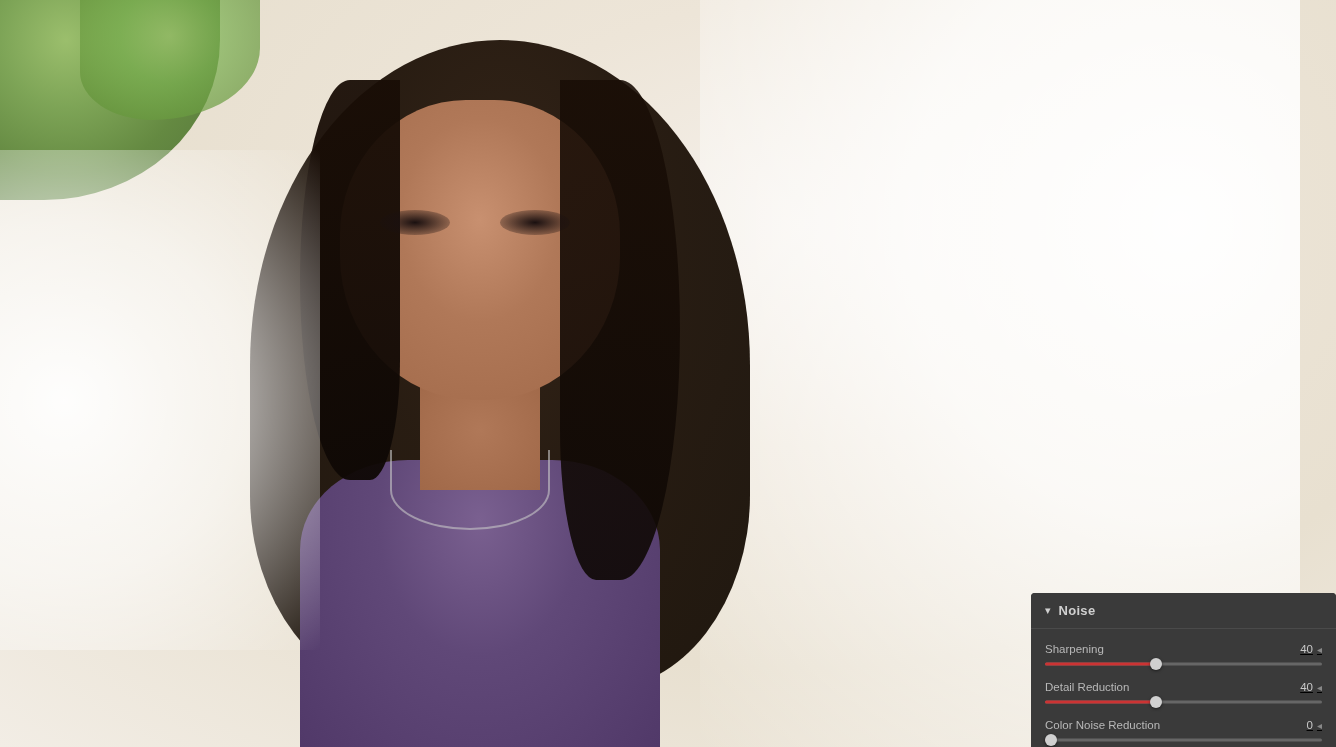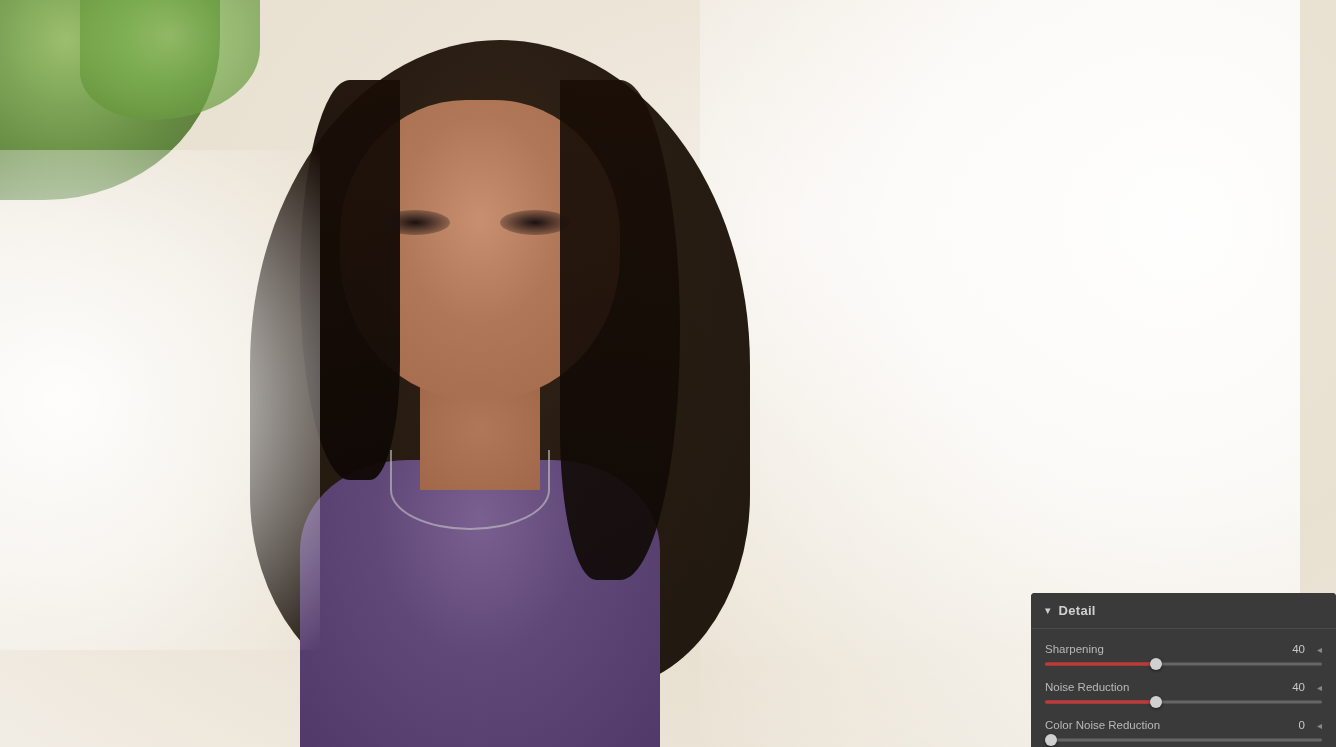--- a/index.html
+++ b/index.html
@@ -199,21 +199,22 @@
     }
 
     .slider-label {
       color: #b8b8b8;
       font-size: 11.5px;
     }
 
     .slider-value-row {
       display: flex;
       align-items: flex-end;
-      gap: 12px;
+      gap: 4px;
+      text-decoration: underline;
     }
 
     .slider-value {
       color: #c8c8c8;
       font-size: 11.5px;
       min-width: 22px;
       text-align: right;
     }
 
     .slider-arrow {
@@ -289,42 +290,42 @@
   <div class="eye-right"></div>
   <div class="necklace"></div>
   <div class="foliage"></div>
   <div class="foliage2"></div>
   <div class="bright-left"></div>
 </div>
 
 <div id="detail-panel">
   <div class="panel-header">
     <span class="chevron-icon">▾</span>
-    <span class="panel-title">Detail</span>
+    <span class="panel-title">Noise</span>
   </div>
   <div class="panel-body">
 
     <div class="slider-row">
       <div class="slider-label-row">
         <span class="slider-label">Sharpening</span>
         <div class="slider-value-row">
           <span class="slider-value">40</span>
           <span class="slider-arrow">◂</span>
         </div>
       </div>
       <div class="slider-track-container">
         <div class="slider-track"></div>
         <div class="slider-fill sharpening-fill"></div>
         <div class="slider-thumb sharpening-thumb"></div>
       </div>
     </div>
 
     <div class="slider-row">
       <div class="slider-label-row">
-        <span class="slider-label">Noise Reduction</span>
+        <span class="slider-label">Detail Reduction</span>
         <div class="slider-value-row">
           <span class="slider-value">40</span>
           <span class="slider-arrow">◂</span>
         </div>
       </div>
       <div class="slider-track-container">
         <div class="slider-track"></div>
         <div class="slider-fill noise-fill"></div>
         <div class="slider-thumb noise-thumb"></div>
       </div>

